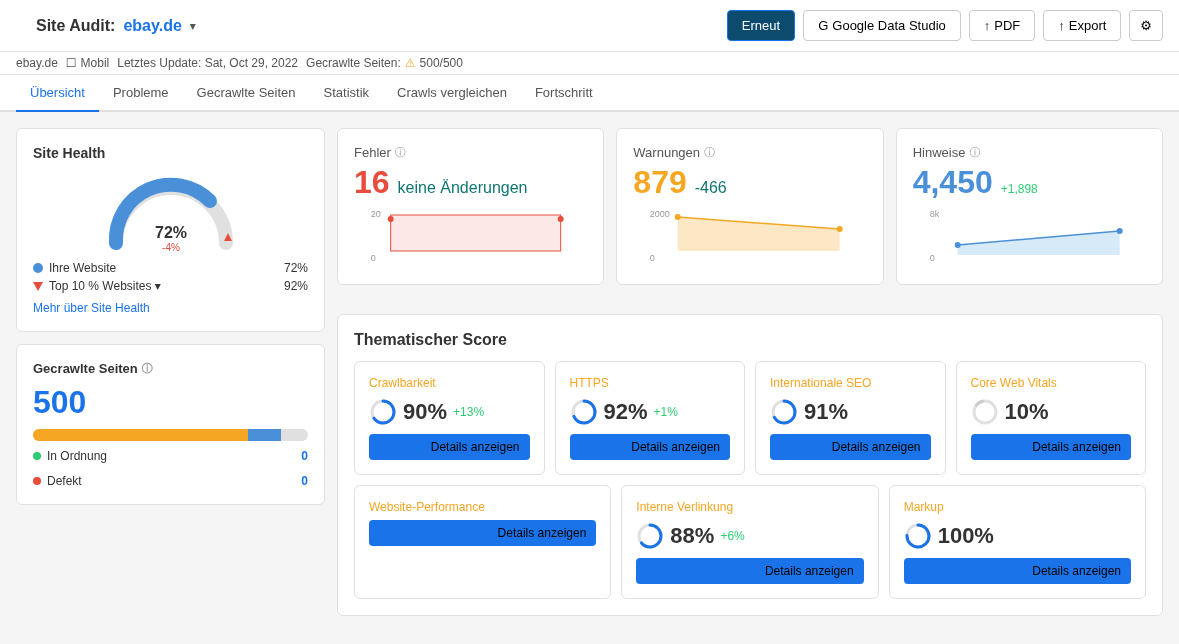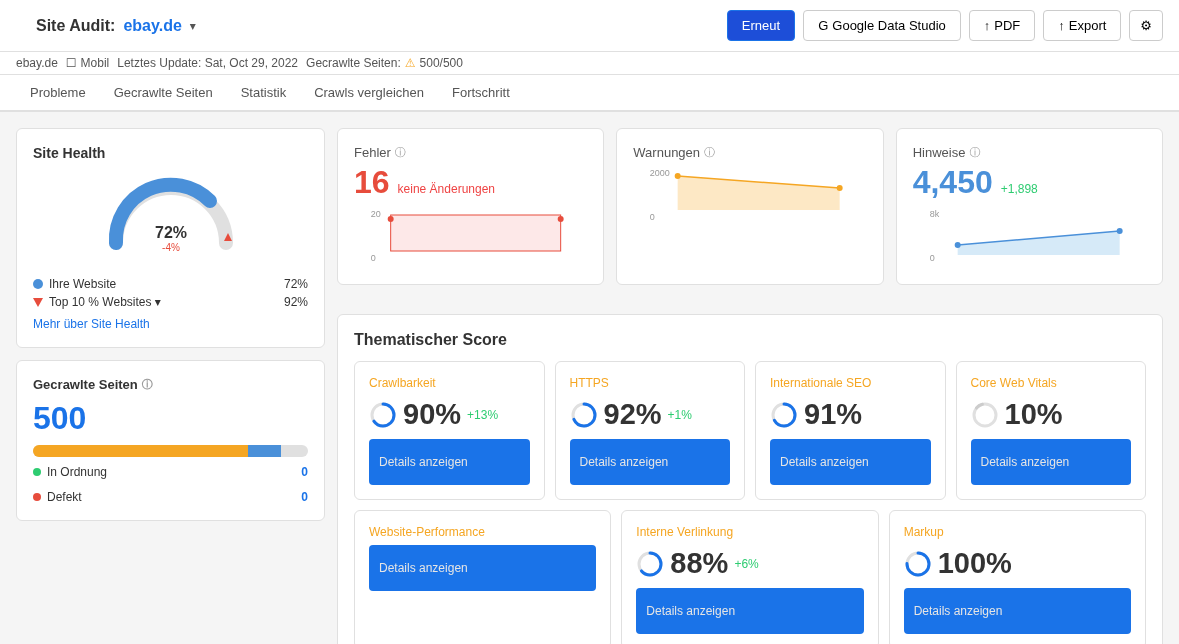--- a/index.html
+++ b/index.html
@@ -17,21 +17,21 @@
     .site-audit-label { font-size: 16px; font-weight: bold; color: #333; margin-left: 20px; }
     .site-domain { font-size: 16px; font-weight: bold; color: #1a73e8; }
     .dropdown-arrow { color: #555; font-size: 12px; cursor: pointer; }
     .top-bar-right { display: flex; align-items: center; gap: 8px; }
 
     .btn {
       display: inline-flex; align-items: center; gap: 4px;
       padding: 7px 14px; border-radius: 4px; border: 1px solid #ccc;
       cursor: pointer; font-size: 13px; background: #fff;
     }
-    .btn-primary { background: #1d4ed8; color: #fff; border-color: #1a73e8; }
+    .btn-primary { background: #0c4a6e; color: #fff; border-color: #1a73e8; }
     .btn-icon { padding: 7px 10px; }
 
     .sub-bar {
       background: #fff;
       padding: 4px 16px;
       display: flex;
       align-items: center;
       gap: 8px;
       border-bottom: 1px solid #e0e0e0;
       font-size: 12px;
@@ -70,21 +70,21 @@
     
     .left-panel { width: 309px; display: flex; flex-direction: column; gap: 12px; }
     .site-health-card { }
     .card-title { font-size: 14px; font-weight: bold; color: #333; margin-bottom: 12px; }
     .card-title-small { font-size: 13px; font-weight: bold; color: #333; margin-bottom: 8px; display: flex; align-items: center; gap: 4px; }
 
     
     .gauge-container { display: flex; justify-content: center; margin: 8px 0; }
     .gauge-svg { width: 140px; height: 80px; }
 
-    .gauge-legend { display: flex; flex-direction: column; gap: 4px; margin-top: 24px; }
+    .gauge-legend { display: flex; flex-direction: column; gap: 4px; margin-top: 8px; }
     .legend-item { display: flex; align-items: center; justify-content: space-between; font-size: 12px; }
     .legend-dot { width: 10px; height: 10px; border-radius: 50%; display: inline-block; margin-right: 6px; }
     .legend-triangle { width: 0; height: 0; border-left: 5px solid transparent; border-right: 5px solid transparent; border-top: 9px solid #e74c3c; display: inline-block; margin-right: 6px; }
     .legend-left { display: flex; align-items: center; }
     .mehr-link { color: #1a73e8; font-size: 12px; text-decoration: none; cursor: pointer; margin-top: 8px; display: inline-block; }
 
     
     .gecrawlte-card { }
     .gecrawlte-number { font-size: 32px; font-weight: bold; color: #1a73e8; margin: 4px 0; }
     .progress-bar { height: 12px; border-radius: 6px; background: #e0e0e0; margin: 8px 0; overflow: hidden; display: flex; }
@@ -99,44 +99,44 @@
     .right-panel { flex: 1; display: flex; flex-direction: column; gap: 29px; }
 
     
     .metrics-row { display: flex; gap: 12px; }
     .metric-card { flex: 1; }
     .metric-label { font-size: 13px; color: #555; margin-bottom: 4px; display: flex; align-items: center; gap: 4px; }
     .metric-value { font-size: 32px; font-weight: bold; margin-bottom: 4px; }
     .metric-value.red { color: #e74c3c; }
     .metric-value.orange { color: #f5a623; }
     .metric-value.blue { color: #4a90d9; }
-    .metric-sub { font-size: 12px; color: #ef4444; margin-bottom: 8px; }
+    .metric-sub { font-size: 16px; color: #0f766e; margin-bottom: 8px; }
     .mini-chart { height: 60px; width: 100%; }
 
     
     .score-section { }
     .score-title { font-size: 16px; font-weight: bold; color: #333; margin-bottom: 12px; }
     .score-grid { display: grid; grid-template-columns: repeat(4, 1fr); gap: 10px; }
     .score-grid-row2 { display: grid; grid-template-columns: repeat(3, 1fr); gap: 10px; }
     .score-card {
       background: #fff;
       border: 1px solid #e0e0e0;
       border-radius: 6px;
       padding: 14px;
       display: flex;
       flex-direction: column;
       gap: 6px;
     }
     .score-card-label { font-size: 12px; color: #f5a623; font-weight: 500; }
     .score-card-value-row { display: flex; align-items: center; gap: 6px; margin: 2px 0; }
-    .score-percent { font-size: 29px; font-weight: bold; color: #333; }
+    .score-percent { font-size: 22px; font-weight: bold; color: #333; }
     .score-change { font-size: 12px; color: #2ecc71; }
     .score-details-btn {
-      background: #1a73e8; color: #e5e5e5; border: none; border-radius: 4px;
-      padding: 16px 10px; font-size: 12px; cursor: pointer; width: 100%; text-align: left;
+      background: #1a73e8; color: #000000; border: none; border-radius: 4px;
+      padding: 6px 10px; font-size: 12px; cursor: pointer; width: 100%; text-align: right;
     }
 
     .info-icon { font-size: 11px; color: #999; cursor: default; }
 
     .warning-icon { color: #f5a623; }
   </style>
 </head>
 <body>
 
 <div class="top-bar">
@@ -175,20 +175,21 @@
     <span>Letztes Update: Sat, Oct 29, 2022</span>
   </span>
   <span class="sub-bar-item">
     <span>Gecrawlte Seiten:</span>
     <span class="warning-icon">⚠</span>
     <span>500/500</span>
   </span>
 </div>
 
 <div class="nav-tabs">
+  <div class="nav-tab active">Übersicht</div>
   <div class="nav-tab">Probleme</div>
   <div class="nav-tab">Gecrawlte Seiten</div>
   <div class="nav-tab">Statistik</div>
   <div class="nav-tab">Crawls vergleichen</div>
   <div class="nav-tab">Fortschritt</div>
 </div>
 
 <div class="main-content">
   <div class="cards-row">
 
@@ -281,20 +282,24 @@
             <rect x="20" y="10" width="170" height="36" fill="#fde8e8" stroke="#e74c3c" stroke-width="1"></rect>
             <circle cx="20" cy="14" r="3" fill="#e74c3c"></circle>
             <circle cx="190" cy="14" r="3" fill="#e74c3c"></circle>
           </svg>
         </div>
 
         <div class="card metric-card">
           <div class="metric-label">
             <span>Warnungen</span>
             <span class="info-icon">ⓘ</span>
+          </div>
+          <div style="display:flex;align-items:baseline;gap:8px;">
+            <div class="metric-value orange">879</div>
+            <div class="metric-sub">-466</div>
           </div>
           <svg class="mini-chart" viewBox="0 0 200 60">
             <text x="0" y="12" font-size="9" fill="#999">2000</text>
             <text x="0" y="56" font-size="9" fill="#999">0</text>
             <polygon points="28,12 190,24 190,46 28,46" fill="#fde8c5" stroke="none"></polygon>
             <polyline points="28,12 190,24" fill="none" stroke="#f5a623" stroke-width="1.5"></polyline>
             <circle cx="28" cy="12" r="3" fill="#f5a623"></circle>
             <circle cx="190" cy="24" r="3" fill="#f5a623"></circle>
           </svg>
         </div>

